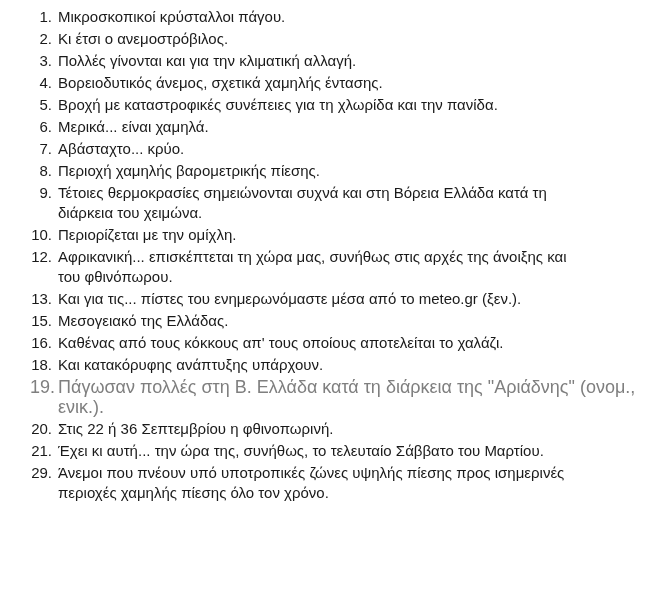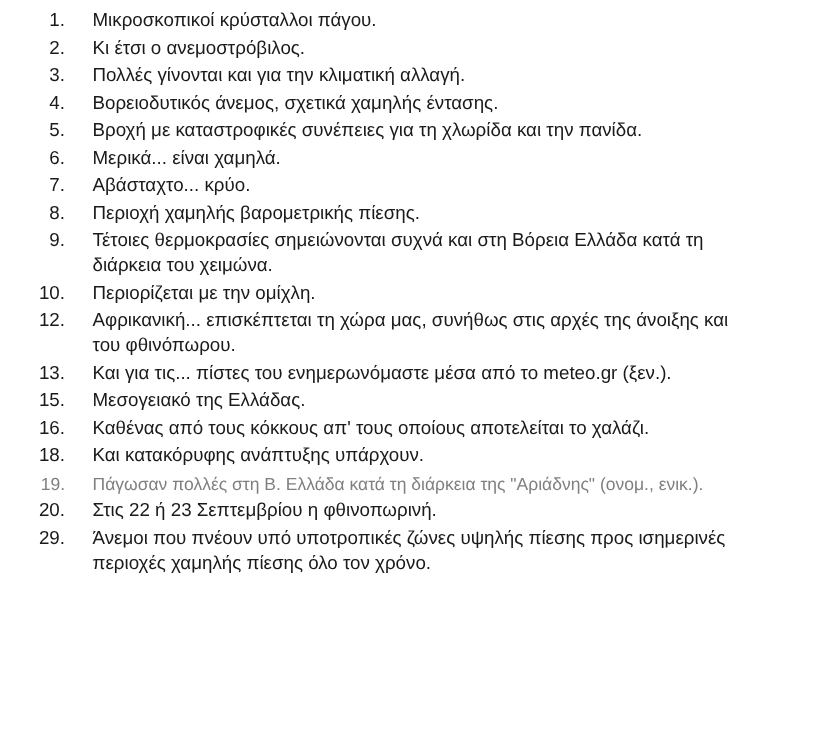--- a/index.html
+++ b/index.html
@@ -32,26 +32,24 @@
     flex: 0 0 22px;
     width: 22px;
     text-align: right;
     margin-right: 6px;
     white-space: nowrap;
   }
   .clue-text {
     flex: 1 1 auto;
     max-width: 582px;
     white-space: pre-line;
-    margin-left: 16px;
   }
   .clue-row.muted {
     color: #7f7f7f;
-    font-size: 14px;
-    justify-content: space-between;
+    font-size: 18px;
   }
 </style>
 </head>
 <body>
 
 <div class="page">
   <div class="clue-list">
 
   <div class="clue-row">
         <span class="clue-num">1.</span>
@@ -114,21 +112,25 @@
       <div class="clue-row">
         <span class="clue-num">18.</span>
         <span class="clue-text">Και κατακόρυφης ανάπτυξης υπάρχουν.</span>
       </div>
       <div class="clue-row muted">
         <span class="clue-num">19.</span>
         <span class="clue-text">Πάγωσαν πολλές στη Β. Ελλάδα κατά τη διάρκεια της "Αριάδνης" (ονομ., ενικ.).</span>
       </div>
       <div class="clue-row">
         <span class="clue-num">20.</span>
-        <span class="clue-text">Στις 22 ή 23 Σεπτεμβρίου η φθινοπωρινή.</span>
+        <span class="clue-text">Στις 22 ή 36 Σεπτεμβρίου η φθινοπωρινή.</span>
+      </div>
+      <div class="clue-row">
+        <span class="clue-num">21.</span>
+        <span class="clue-text">Έχει κι αυτή... την ώρα της, συνήθως, το τελευταίο Σάββατο του Μαρτίου.</span>
       </div>
       <div class="clue-row">
         <span class="clue-num">29.</span>
         <span class="clue-text">Άνεμοι που πνέουν υπό υποτροπικές ζώνες υψηλής πίεσης προς ισημερινές
 περιοχές χαμηλής πίεσης όλο τον χρόνο.</span>
       </div>
     </div>
 </div>
 
 </body></html>

